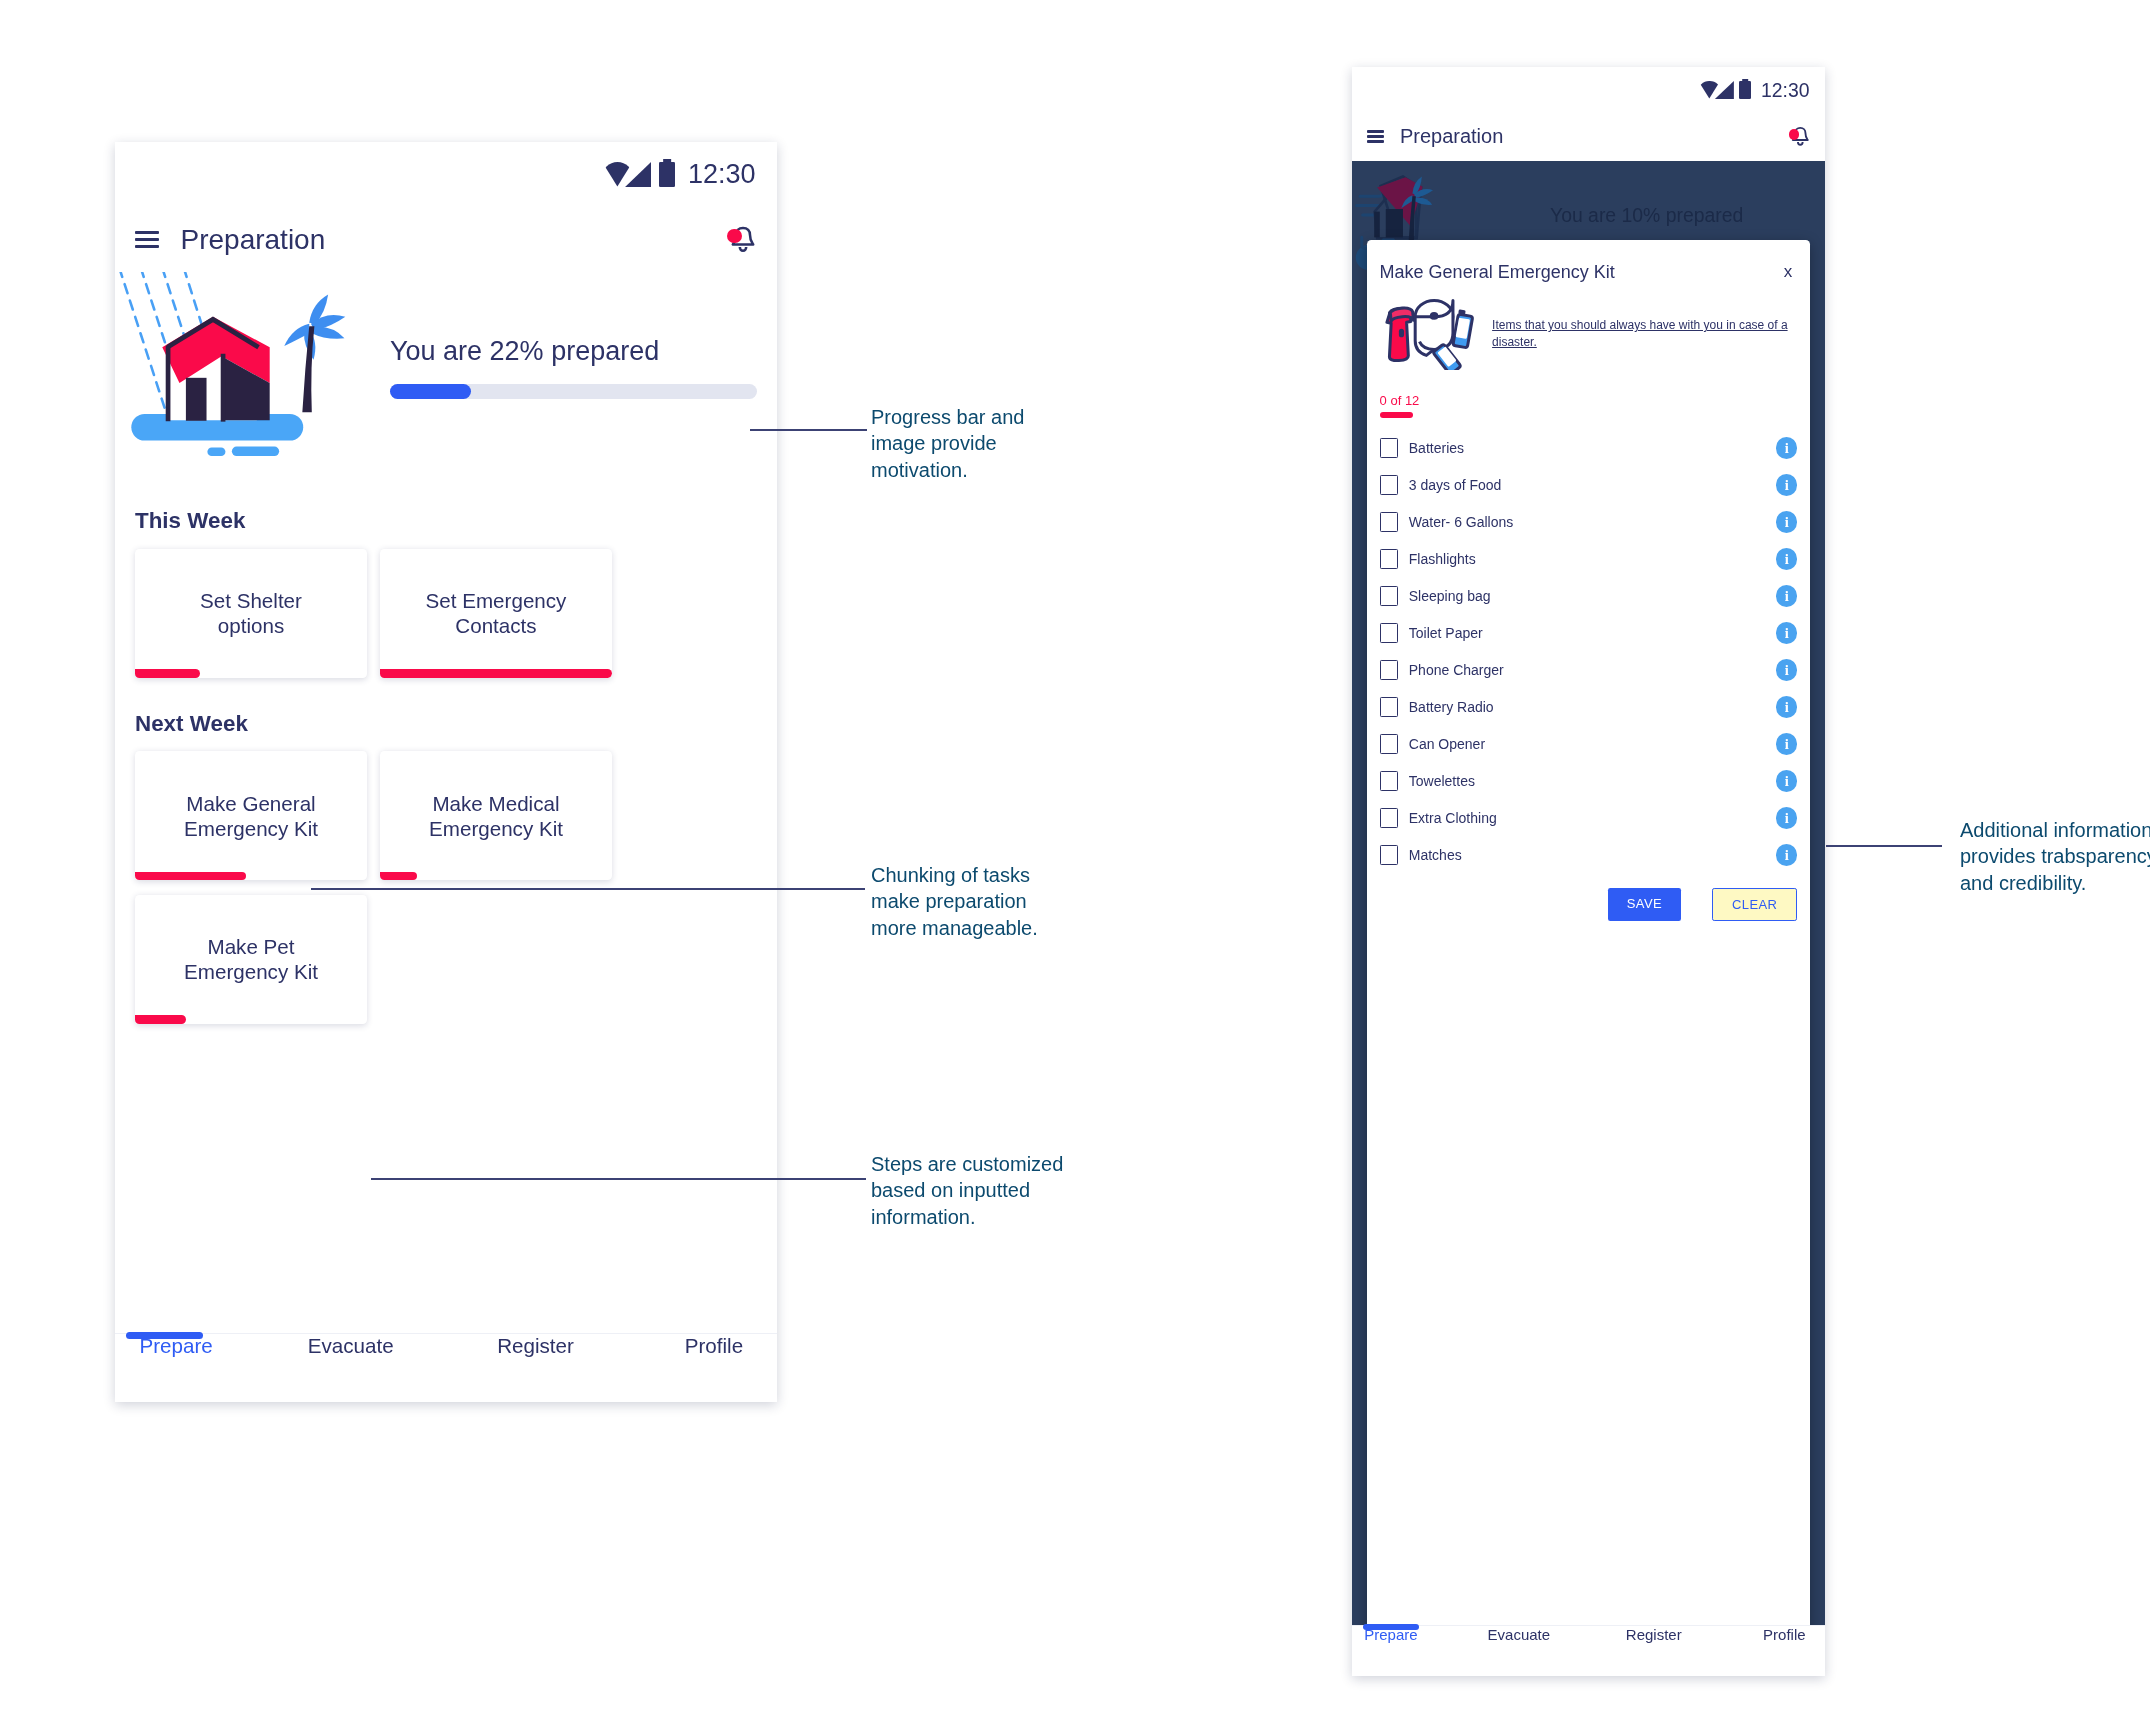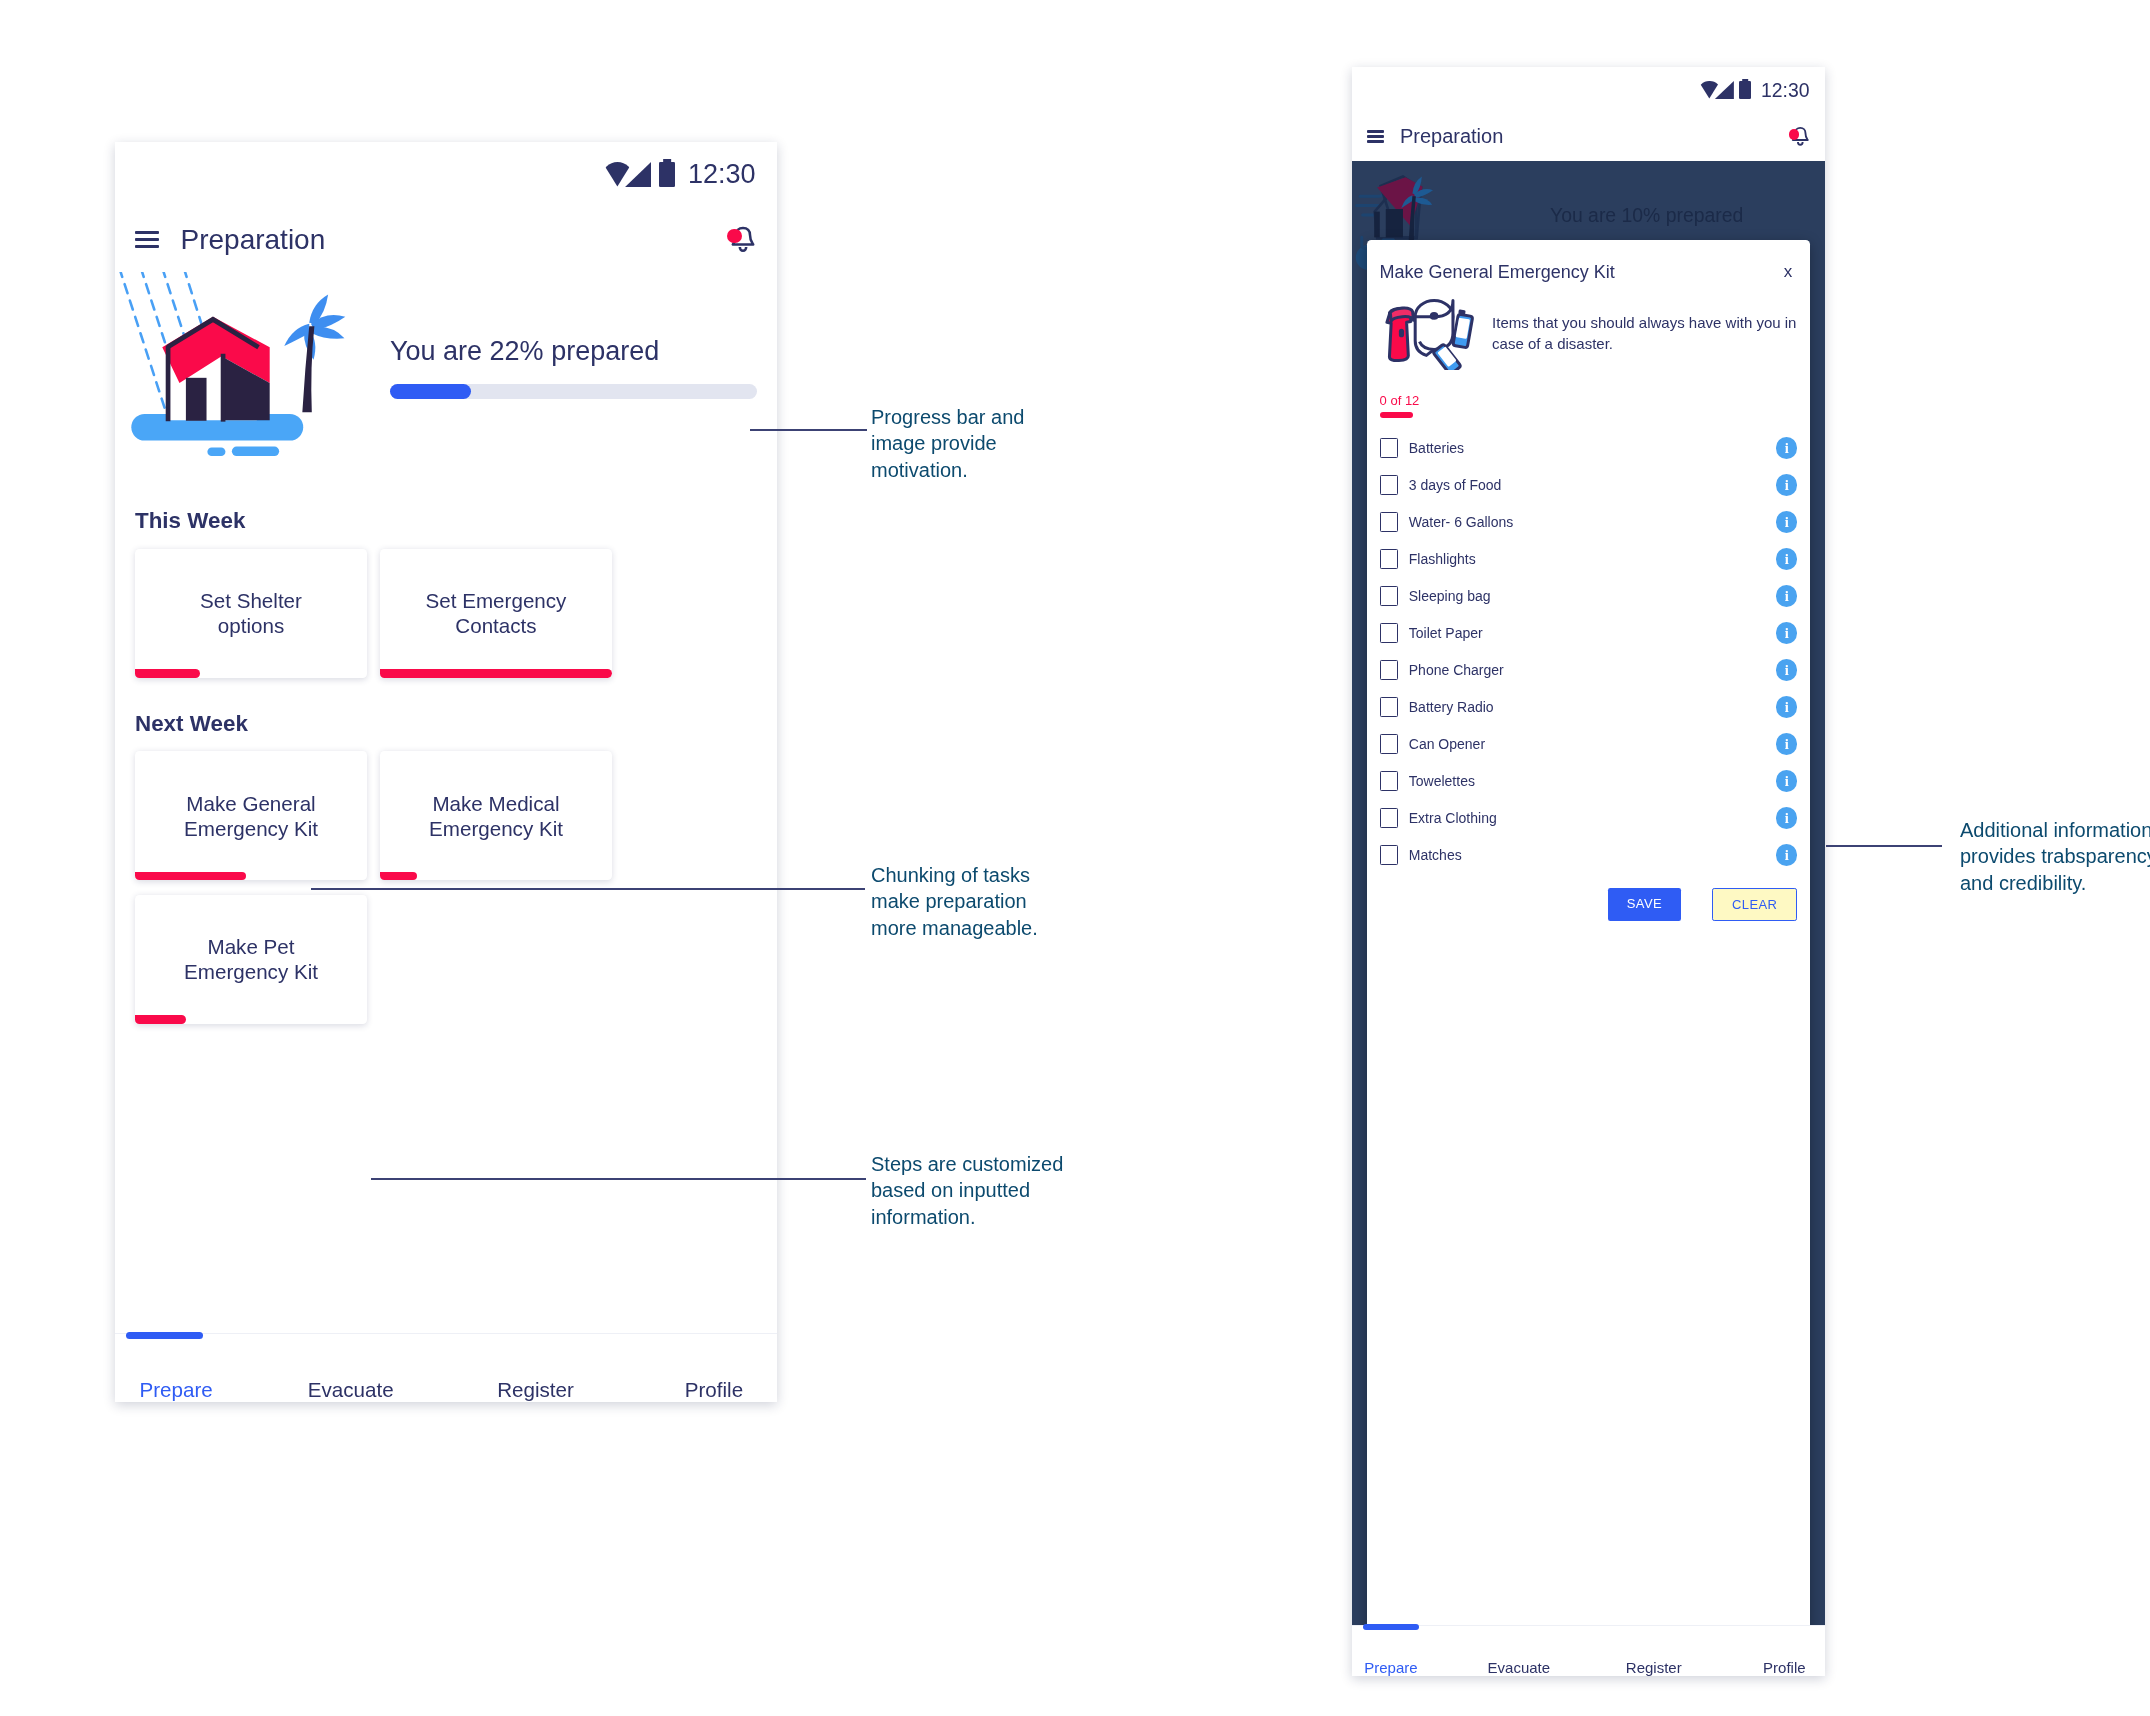--- a/index.html
+++ b/index.html
@@ -126,21 +126,21 @@
   }
 
   
   .bottomnav { position:absolute; left:0; right:0; bottom:0; background:#fff;
                border-top:0.9px solid #eef0f6; }
   #phone-left  .bottomnav { height:69px; }
   #phone-right .bottomnav { height:51px; }
   .nav-indicator { position:absolute; top:-1.7px; left:11.2px; background:#2f5cf4; border-radius:430px; }
   #phone-left  .nav-indicator { width:77px; height:6.9px; }
   #phone-right .nav-indicator { width:56px; height:5.2px; }
-  .nav-items { display:flex; align-items:flex-end; height:100%;gap:44px; }
+  .nav-items { display:flex; align-items:flex-start; height:100%;gap:44px; }
   .nav-item { color:#2d3266; text-align:center; }
   #phone-left  .nav-item { font-size:20.6px; }
   #phone-right .nav-item { font-size:15px; }
   #phone-left  .nav-item:nth-child(1){ width:125px; }
   #phone-left  .nav-item:nth-child(2){ width:142px; }
   #phone-left  .nav-item:nth-child(3){ width:146px; }
   #phone-left  .nav-item:nth-child(4){ width:129px; }
   #phone-right .nav-item:nth-child(1){ width:89px; }
   #phone-right .nav-item:nth-child(2){ width:103px; }
   #phone-right .nav-item:nth-child(3){ width:105px; }
@@ -166,21 +166,21 @@
     box-shadow:0 3.4px 13px rgba(0,0,0,.30);
     padding:0 13px; overflow:hidden;
   }
   .dialog-head { display:flex; align-items:center; padding-top:21.5px; }
   .dialog-title { color:#2d3266; font-size:18px; }
   .dialog-close { margin-left:auto; color:#2d3266; font-size:17px; padding-right:5.2px; }
 
   .dialog-intro { display:flex; align-items:center; gap:9.5px; margin-top:14.6px; }
   .dialog-illu { width:103px; height:73px; flex:none; }
   .dialog-illu svg { width:100%; height:100%; display:block; }
-  .dialog-desc { color:#2d3266; font-size:15px; line-height:1.35; }
+  .dialog-desc { color:#2d3266; font-size:12px; line-height:1.35;text-decoration:underline; }
 
   .count-label { color:#fa0a4a; font-size:13px; margin-top:23px; }
   .count-track { height:5.2px; background:transparent; margin-top:4.3px; }
   .count-fill  { height:5.2px; background:#fa0a4a; border-radius:430px; }
 
   .check-list { margin-top:12px; }
   .check-row { display:flex; align-items:center; height:37px; }
   .checkbox { width:18px; height:20px; border:1.7px solid #2d3266; border-radius:1.3px; flex:none; }
   .check-label { color:#2d3266; font-size:14px; margin-left:11.2px; }
   .info-icon {

